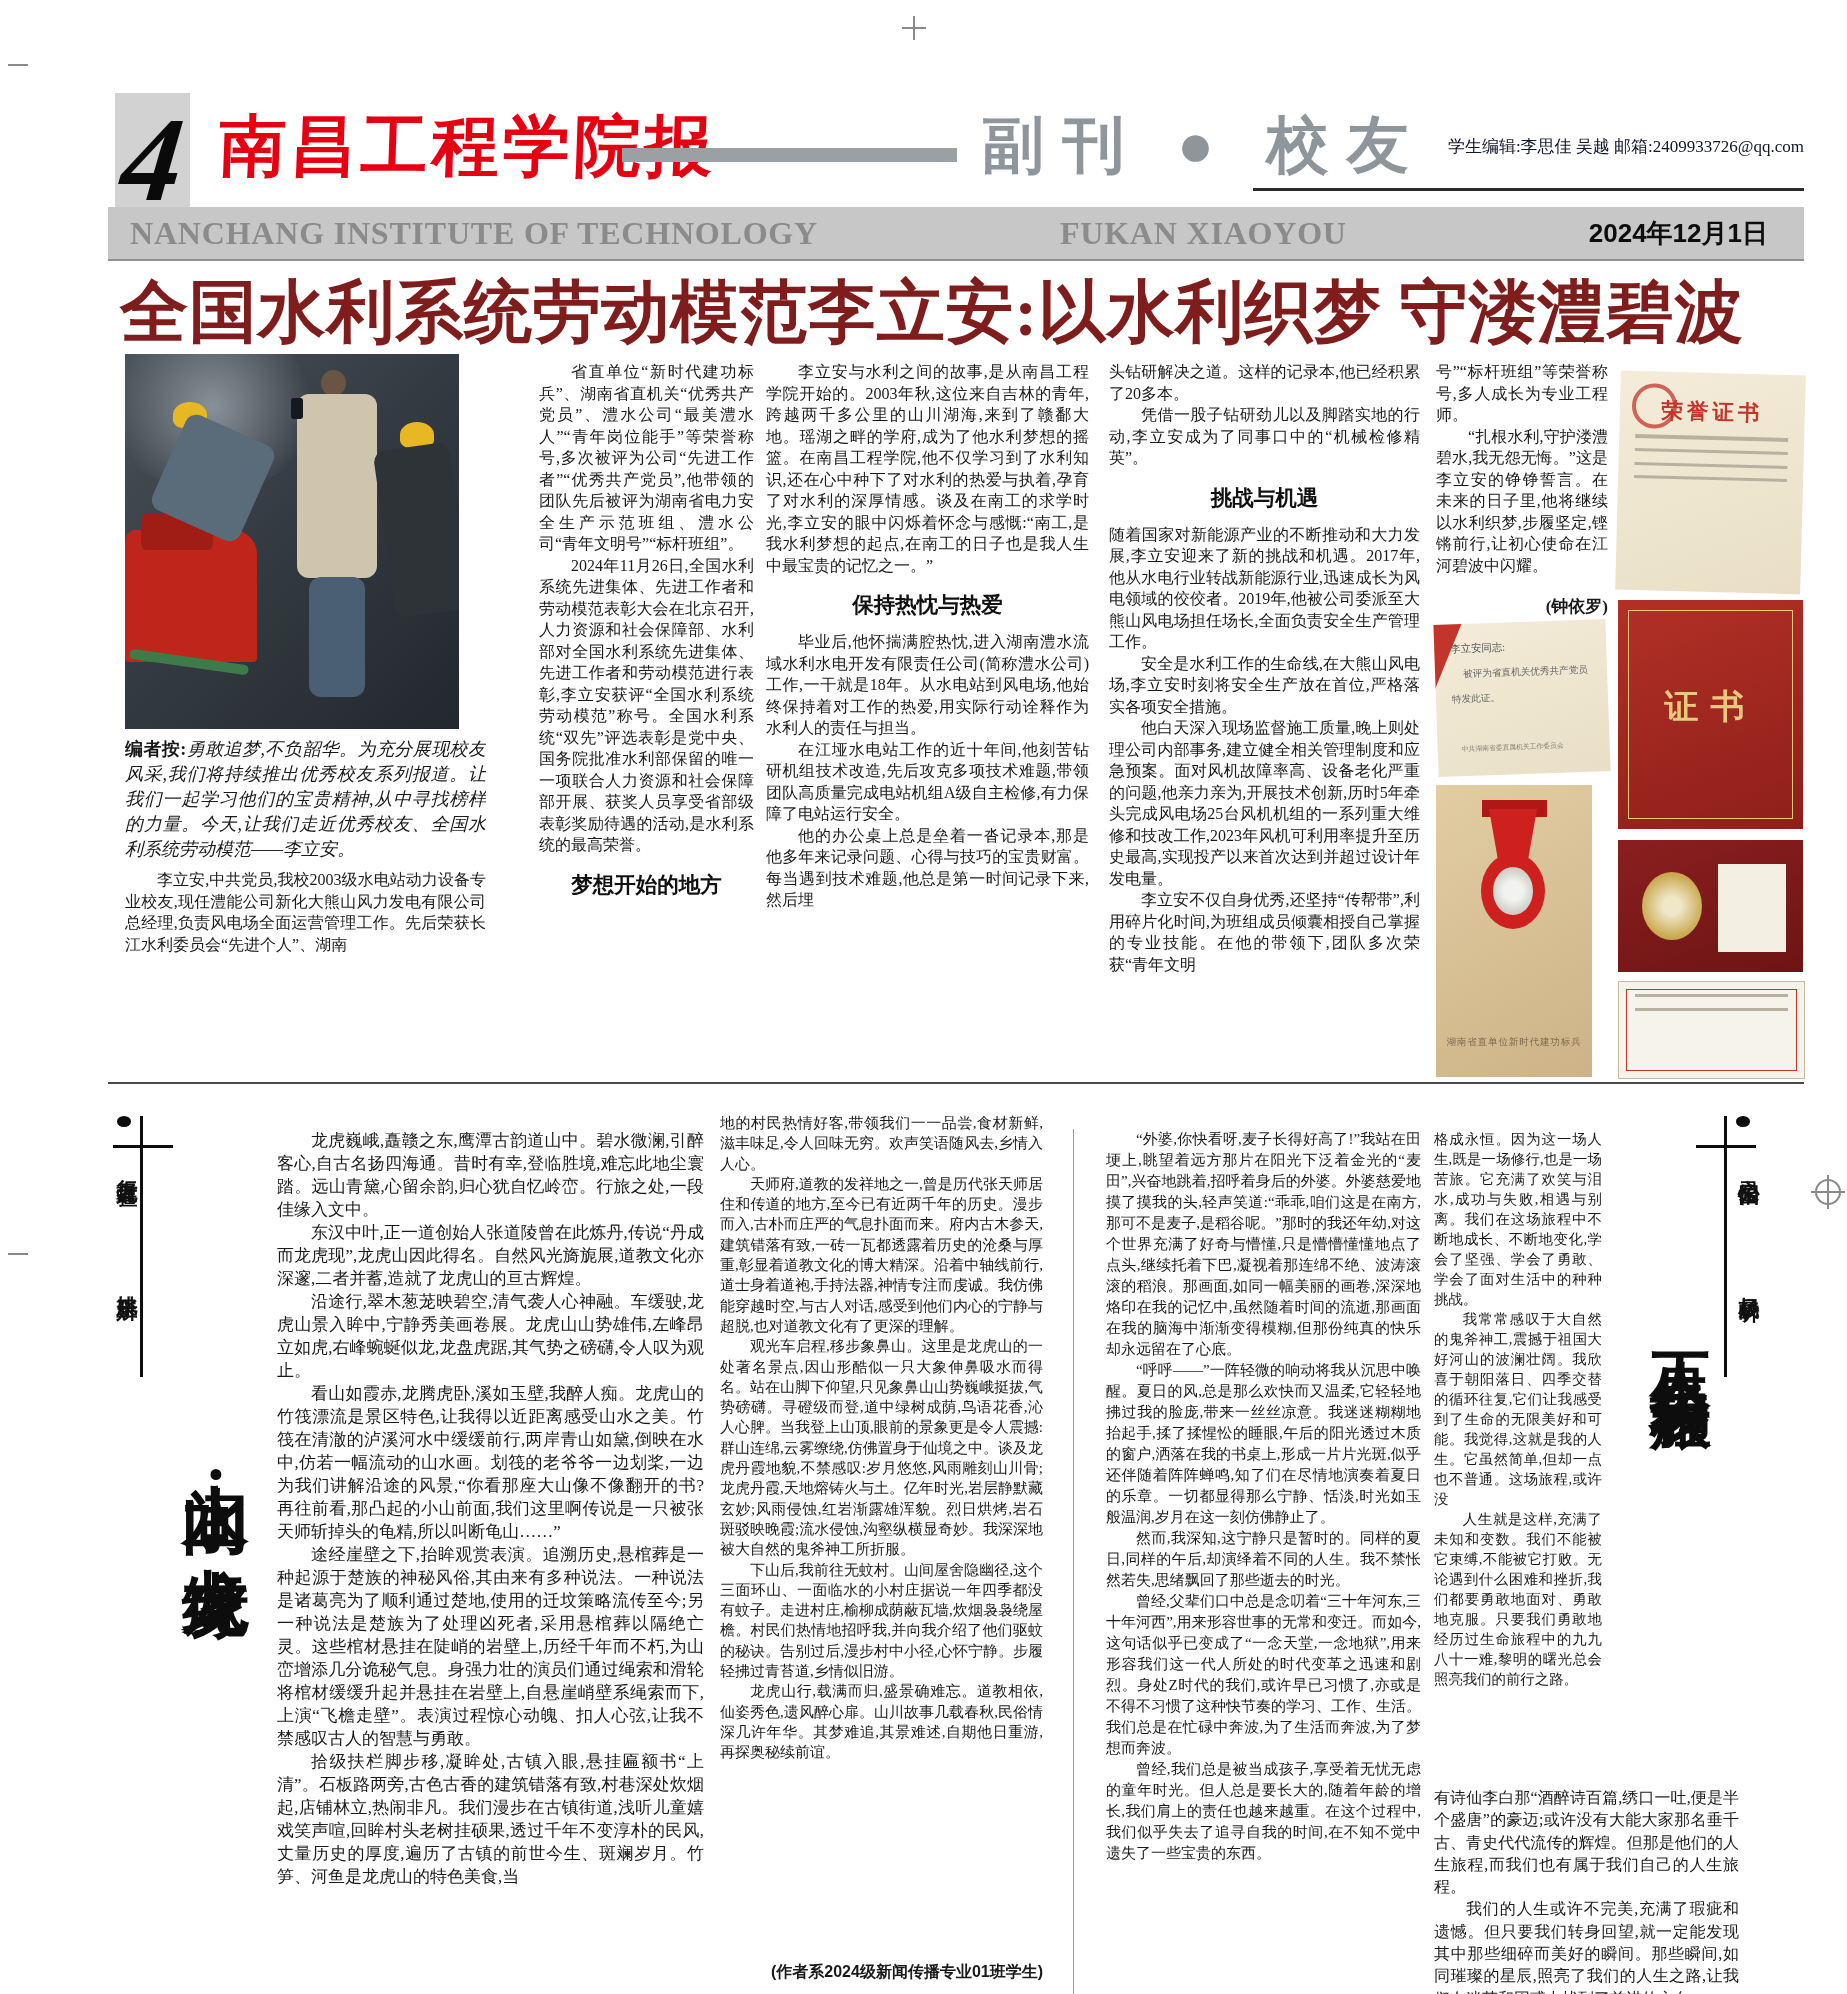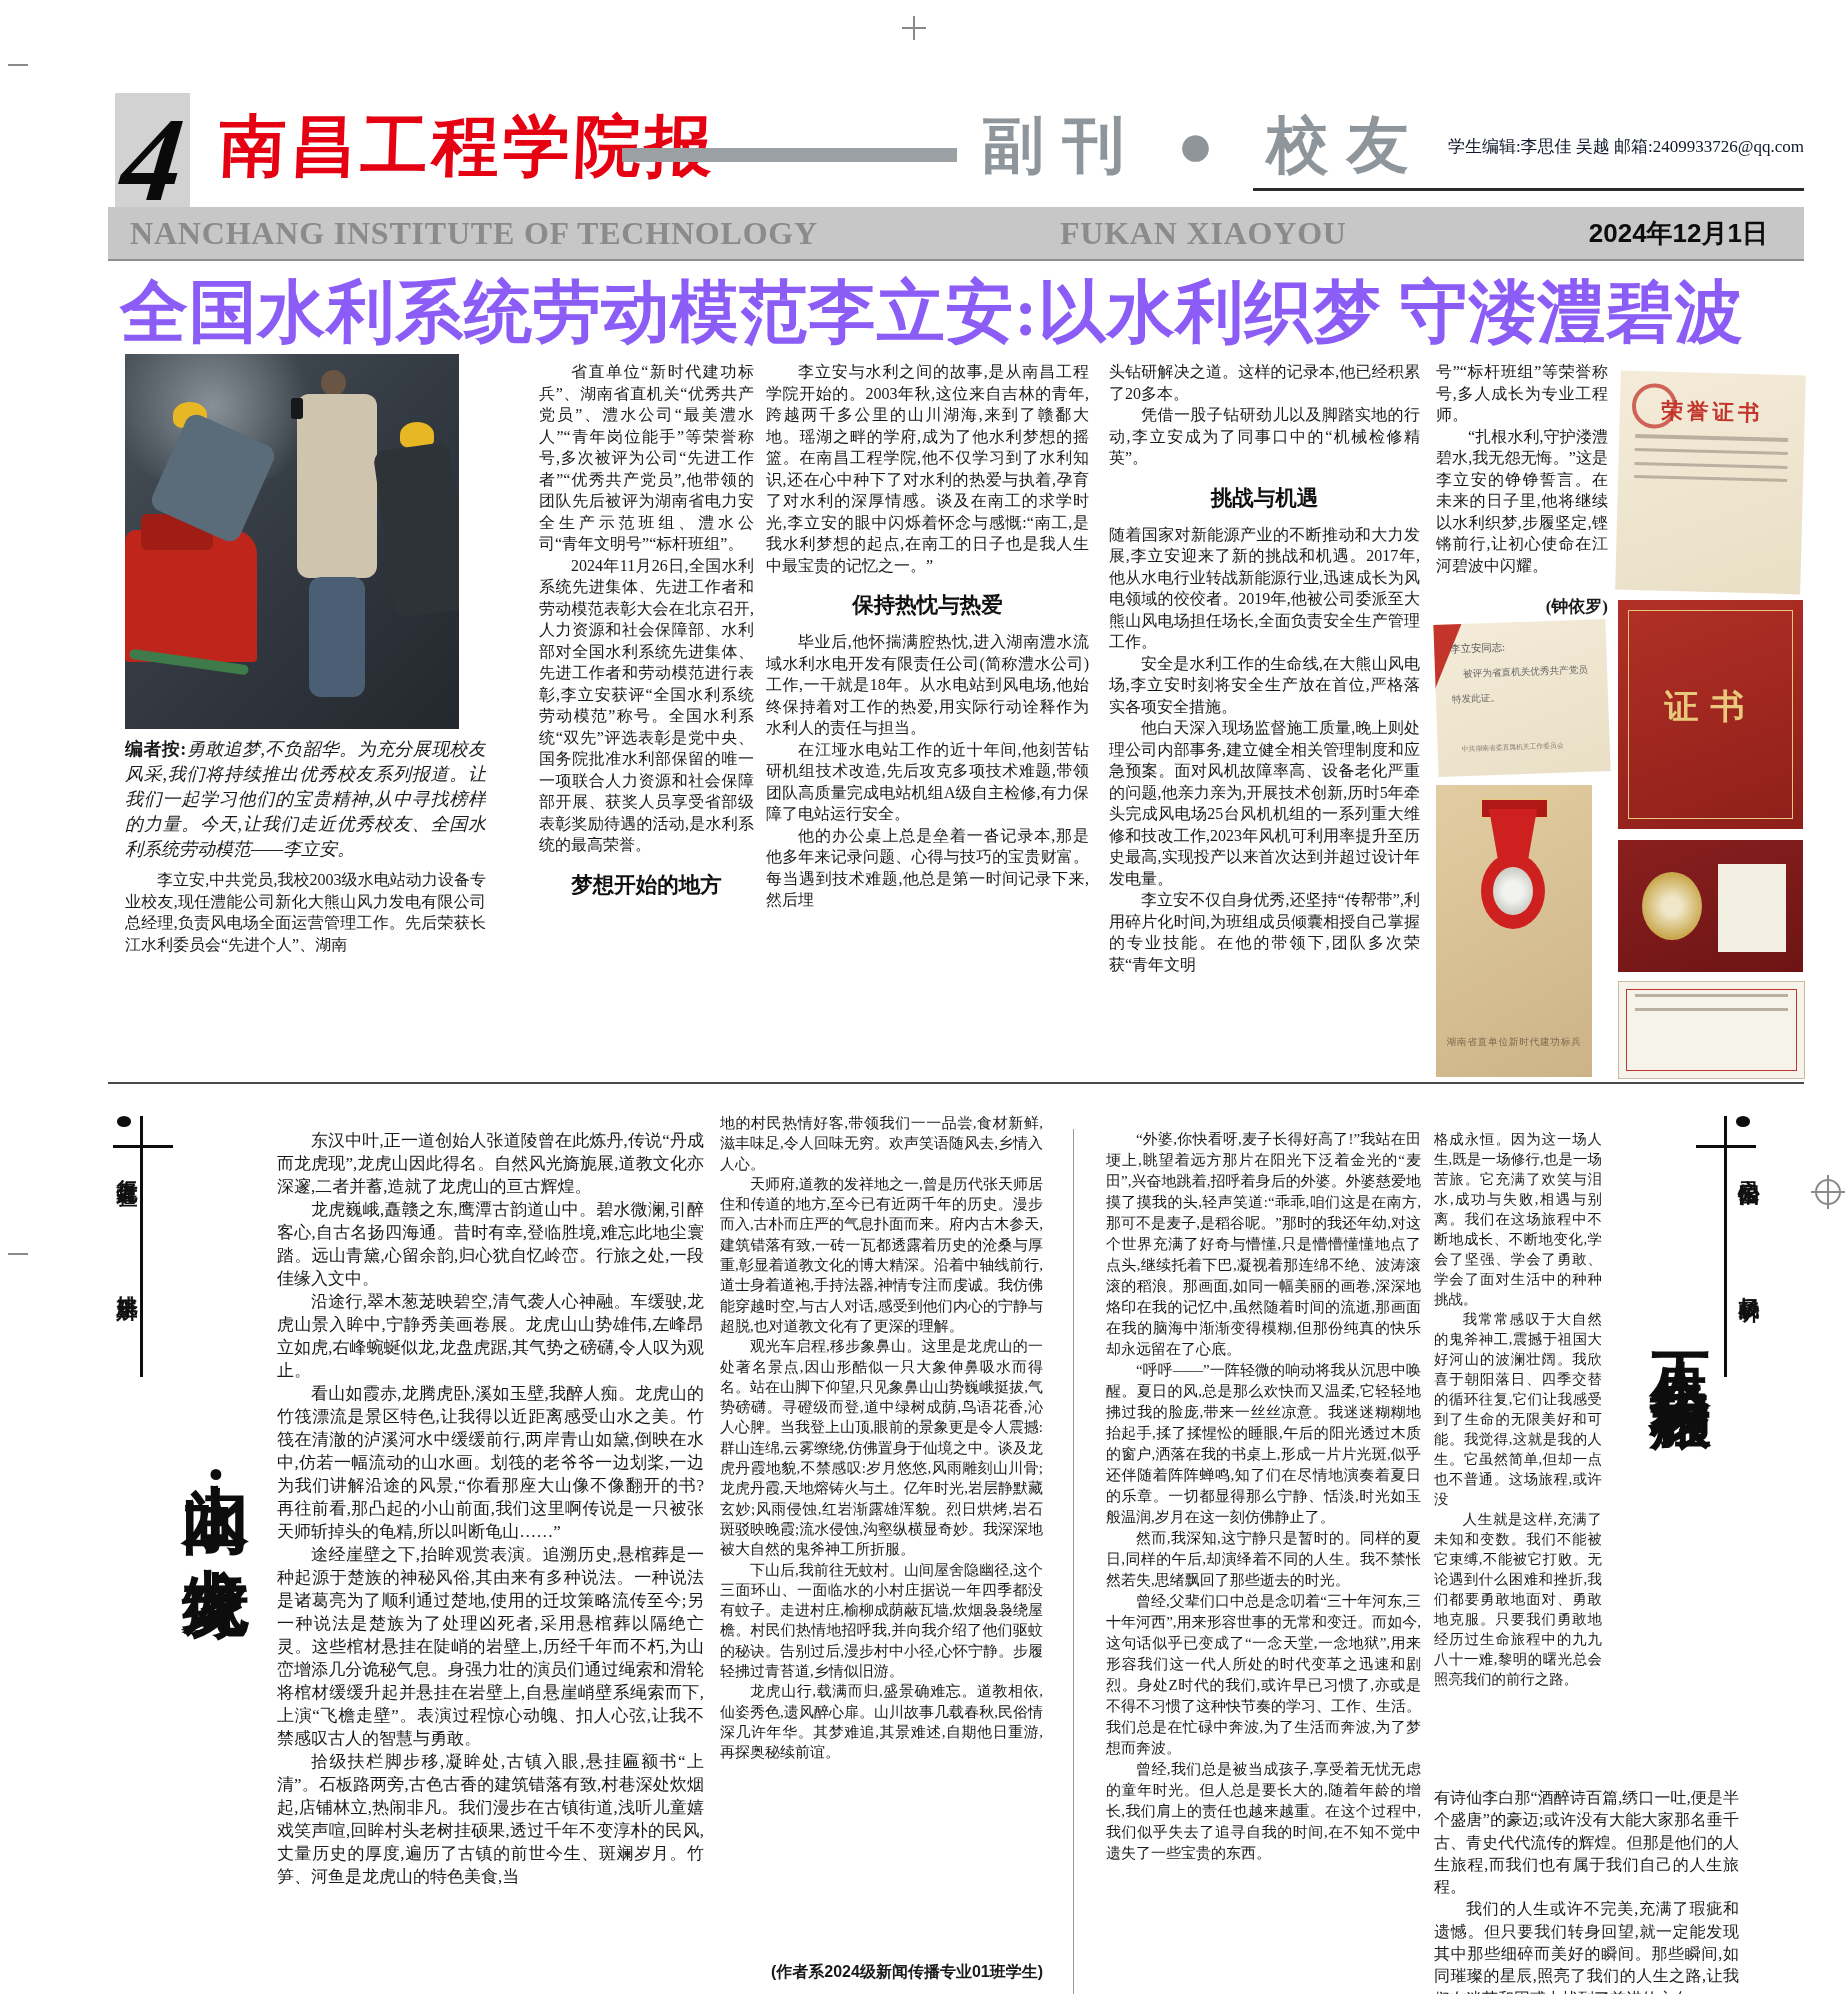--- a/index.html
+++ b/index.html
@@ -18,21 +18,21 @@
   .section-title{left:982px;top:103px;font-weight:900;font-size:62px;color:#8e959b;
                  letter-spacing:18.4px;white-space:nowrap;}
   .editor-line{left:1289px;top:135px;width:515px;font-size:17px;color:#0f172a;text-align:right;white-space:nowrap;}
   .rule-dark{left:1253px;top:188px;width:551px;height:3.2px;background:#2b2b2b;}
   .gray-bar{left:108px;top:207px;width:1696px;height:52px;background:#c7c7c7;border-bottom:2px solid #8f8f8f;
             display:flex;align-items:center;}
   .gb-en{font-weight:700;font-size:32px;color:#8b8b8b;letter-spacing:0.8px;padding-left:22px;white-space:nowrap;}
   .gb-mid{flex:1;text-align:center;font-weight:700;font-size:32px;color:#8b8b8b;letter-spacing:0.8px;white-space:nowrap;}
   .gb-date{font-weight:700;font-size:26px;color:#0d0d0d;padding-right:36px;white-space:nowrap;font-family:"Liberation Sans",sans-serif;}
   .headline{left:120px;top:267px;width:1608px;text-align:center;font-weight:900;font-size:68px;
-            color:#8b5cf6;letter-spacing:0.8px;white-space:nowrap;}
+            color:#7f1d1d;letter-spacing:0.8px;white-space:nowrap;}
   
   .colflow{overflow:hidden;}
   .art1 p{font-size:16px;line-height:21.5px;}
   .inhead{font-family:"Liberation Sans",sans-serif;font-weight:700;font-size:21.5px;text-align:center;
           margin:14.4px 0 12px 0;color:#111;}
   .caption p.capt{font-style:italic;font-size:18px;line-height:25px;text-indent:0;}
   .caption b{font-style:normal;font-weight:700;}
   .byline{font-family:"Liberation Sans",sans-serif;font-weight:700;font-size:16px;text-align:right;}
   .byline-serif{font-weight:700;font-size:17px;text-align:right;}
   
@@ -218,22 +218,22 @@
 
   <div class="abs dot" style="left:117px;top:1116px;"></div>
   <div class="abs hmark" style="left:113px;top:1145px;width:60px;"></div>
   <div class="abs vmark" style="left:140px;top:1116px;height:261px;"></div>
   <div class="abs vlabel" style="left:113px;top:1162px;">行者无疆</div>
   <div class="abs vlabel" style="left:113px;top:1280px;">姚玉娇</div>
   <div class="abs vtitle" style="left:171px;top:1430px;font-size:67px;letter-spacing:2.4px;">山水间·龙虎缘</div>
 
   <div class="abs colflow art2" style="left:277px;top:1129px;width:427px;height:878px;">
     <div>
+        <p>龙虎巍峨,矗赣之东,鹰潭古韵道山中。碧水微澜,引醉客心,自古名扬四海通。昔时有幸,登临胜境,难忘此地尘寰踏。远山青黛,心留余韵,归心犹自忆岭峦。行旅之处,一段佳缘入文中。</p>
         <p>东汉中叶,正一道创始人张道陵曾在此炼丹,传说“丹成而龙虎现”,龙虎山因此得名。自然风光旖旎展,道教文化亦深邃,二者并蓄,造就了龙虎山的亘古辉煌。</p>
-        <p>龙虎巍峨,矗赣之东,鹰潭古韵道山中。碧水微澜,引醉客心,自古名扬四海通。昔时有幸,登临胜境,难忘此地尘寰踏。远山青黛,心留余韵,归心犹自忆岭峦。行旅之处,一段佳缘入文中。</p>
         <p>沿途行,翠木葱茏映碧空,清气袭人心神融。车缓驶,龙虎山景入眸中,宁静秀美画卷展。龙虎山山势雄伟,左峰昂立如虎,右峰蜿蜒似龙,龙盘虎踞,其气势之磅礴,令人叹为观止。</p>
         <p>看山如霞赤,龙腾虎卧,溪如玉壁,我醉人痴。龙虎山的竹筏漂流是景区特色,让我得以近距离感受山水之美。竹筏在清澈的泸溪河水中缓缓前行,两岸青山如黛,倒映在水中,仿若一幅流动的山水画。划筏的老爷爷一边划桨,一边为我们讲解沿途的风景,“你看那座大山像不像翻开的书?再往前看,那凸起的小山前面,我们这里啊传说是一只被张天师斩掉头的龟精,所以叫断龟山……”</p>
         <p>途经崖壁之下,抬眸观赏表演。追溯历史,悬棺葬是一种起源于楚族的神秘风俗,其由来有多种说法。一种说法是诸葛亮为了顺利通过楚地,使用的迁坟策略流传至今;另一种说法是楚族为了处理凶死者,采用悬棺葬以隔绝亡灵。这些棺材悬挂在陡峭的岩壁上,历经千年而不朽,为山峦增添几分诡秘气息。身强力壮的演员们通过绳索和滑轮将棺材缓缓升起并悬挂在岩壁上,自悬崖峭壁系绳索而下,上演“飞檐走壁”。表演过程惊心动魄、扣人心弦,让我不禁感叹古人的智慧与勇敢。</p>
         <p>拾级扶栏脚步移,凝眸处,古镇入眼,悬挂匾额书“上清”。石板路两旁,古色古香的建筑错落有致,村巷深处炊烟起,店铺林立,热闹非凡。我们漫步在古镇街道,浅听儿童嬉戏笑声喧,回眸村头老树挂硕果,透过千年不变淳朴的民风,丈量历史的厚度,遍历了古镇的前世今生、斑斓岁月。竹笋、河鱼是龙虎山的特色美食,当</p>
       </div>
   </div>
   <div class="abs colflow art2b cont" style="left:720px;top:1113px;width:323px;height:830px;">
     <div class="cont">
         <p>地的村民热情好客,带领我们一一品尝,食材新鲜,滋丰味足,令人回味无穷。欢声笑语随风去,乡情入人心。</p>
         <p>天师府,道教的发祥地之一,曾是历代张天师居住和传道的地方,至今已有近两千年的历史。漫步而入,古朴而庄严的气息扑面而来。府内古木参天,建筑错落有致,一砖一瓦都透露着历史的沧桑与厚重,彰显着道教文化的博大精深。沿着中轴线前行,道士身着道袍,手持法器,神情专注而虔诚。我仿佛能穿越时空,与古人对话,感受到他们内心的宁静与超脱,也对道教文化有了更深的理解。</p>

